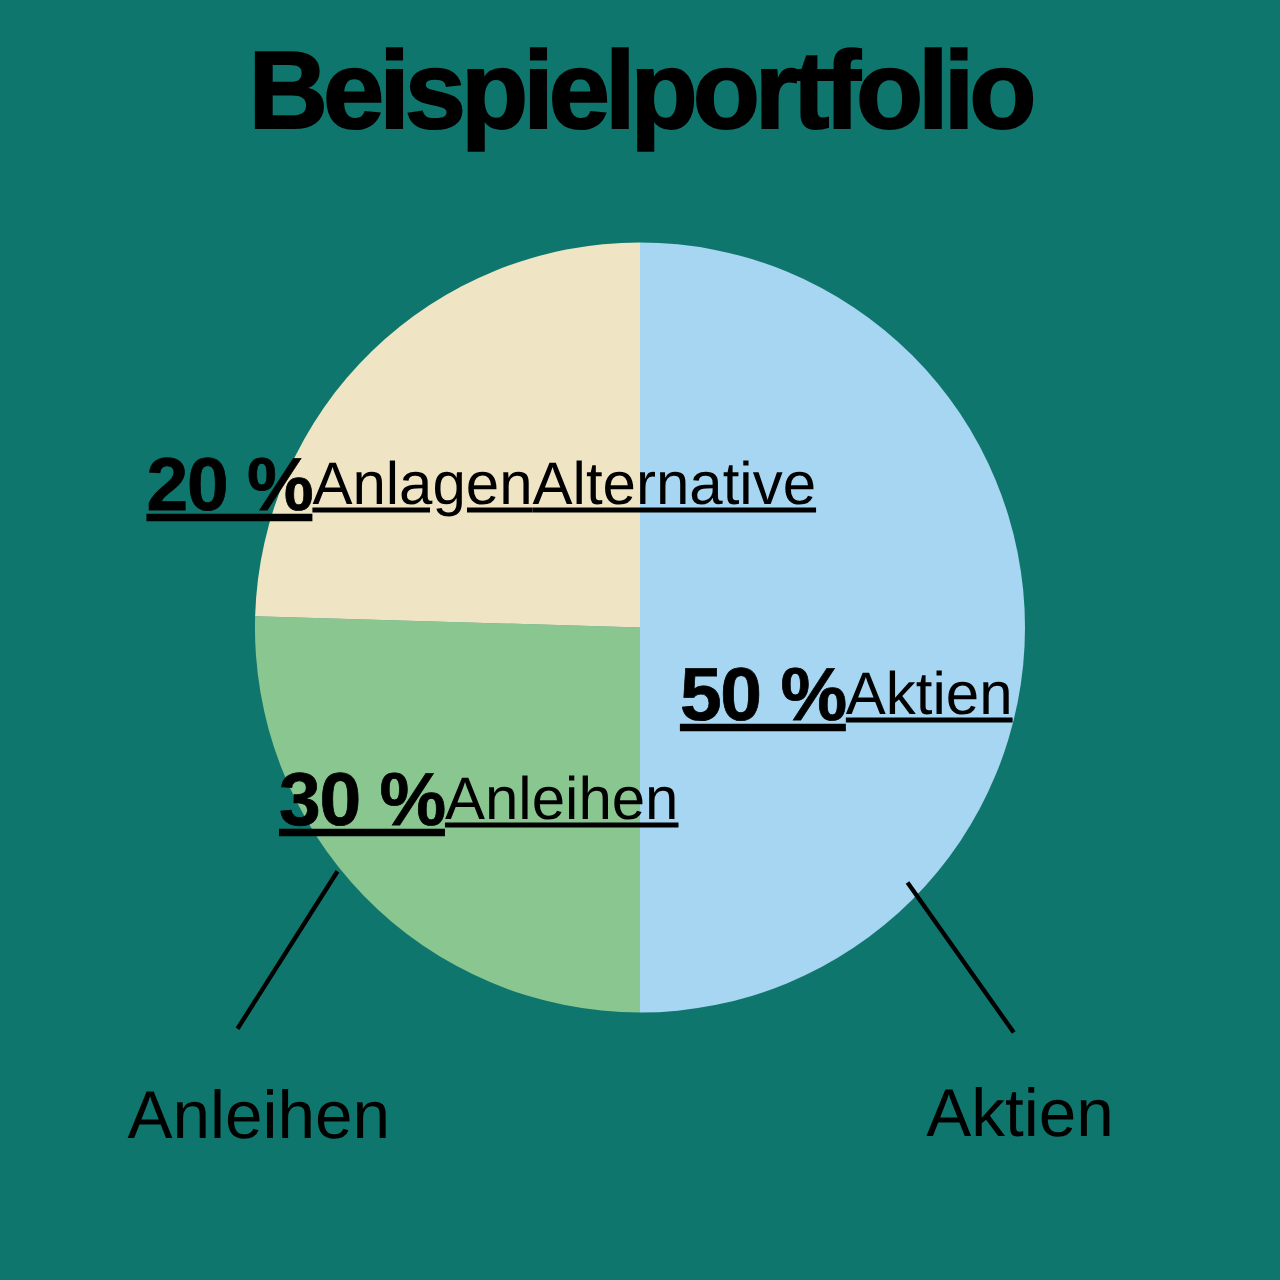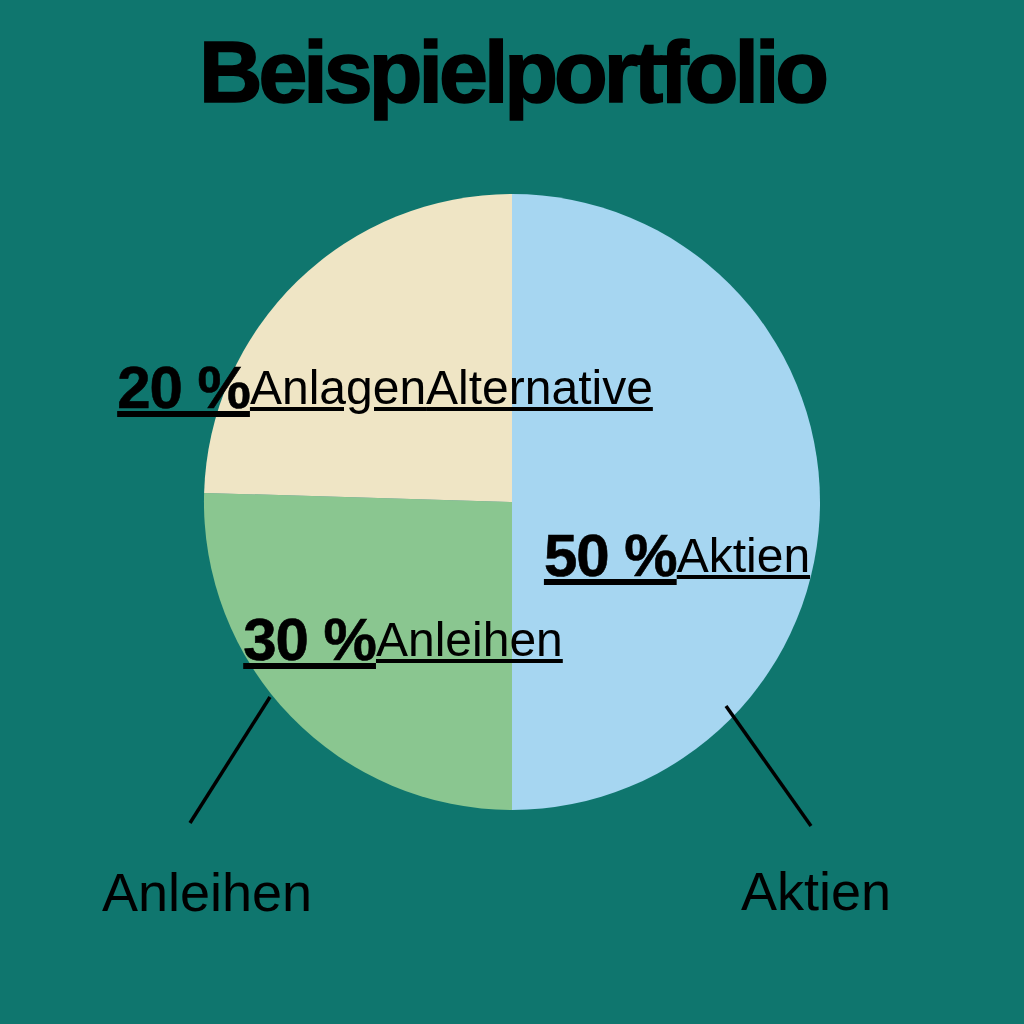--- a/index.html
+++ b/index.html
@@ -56,21 +56,21 @@
   }
   .outer-label {
     position: absolute;
     transform: translate(-50%, -50%);
     font-size: 54px;
     line-height: 56px;
     font-weight: 500;
     white-space: nowrap;
   }
   .lbl-aktien      { left: 677px; top: 524px; margin-top: 32px; }
-  .lbl-anleihen    { left: 383px; top: 640px; margin-left: 20px; }
+  .lbl-anleihen    { left: 383px; top: 640px; }
   .lbl-alternative { left: 385px; top: 388px; }
   .outer-anleihen  { left: 207px; top: 892px; }
   .outer-aktien    { left: 816px; top: 891px; }
 </style>
 </head>
 <body>
 
 <div class="canvas">
 
   <h1 class="chart-title">Beispielportfolio</h1>

